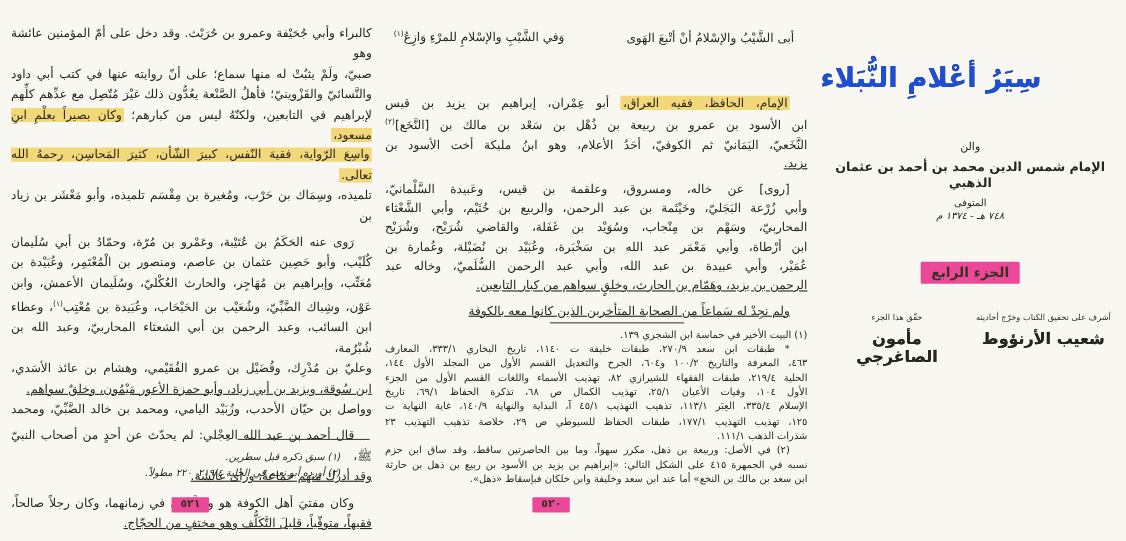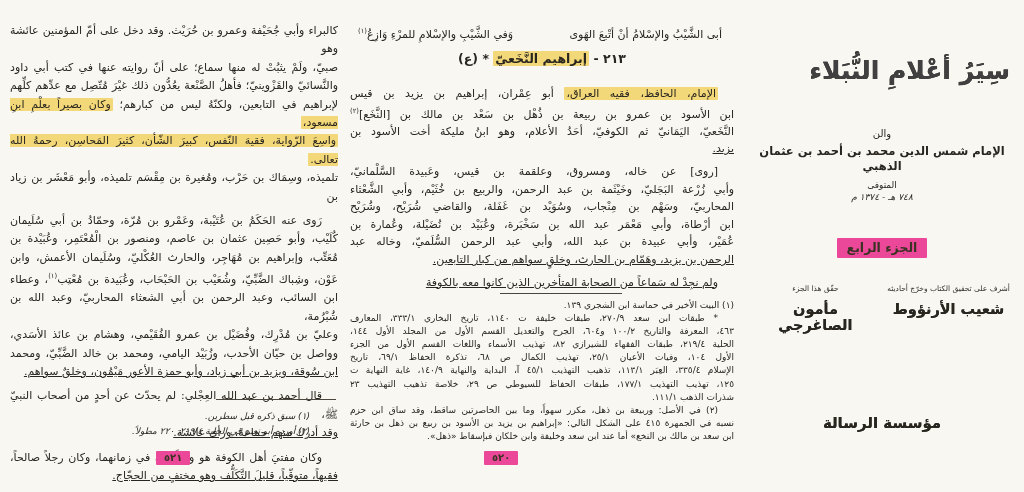--- a/index.html
+++ b/index.html
@@ -43,22 +43,22 @@
   .m-divider{top:293px; left:152px; width:122px; border-top:1px solid #4a463e;}
   .m-footnotes{top:299px; left:2px; right:2px; font-size:9px; line-height:13.1px;}
   .m-pagenum{top:446px; left:136px;}
 
   .badge{
     display:inline-block; background:#ec4899; color:#3a3222;
     font-size:10px; font-weight:bold; padding:1px 8px 2px; border-radius:1px;
   }
 
   
-  .t-title{top:55px; left:6px; right:14px; text-align:right;
-    font-size:25px; font-weight:bold; line-height:32px; color:#404040;
+  .t-title{top:55px; left:6px; right:14px; text-align:left;
+    font-size:25px; font-weight:bold; line-height:32px; color:#1d4ed8;
     text-shadow:0 0 0.6px #1f1c16;}
   .t-tasnif{top:128px; left:0; right:0; text-align:center; font-size:10px;}
   .t-author{top:144px; left:4px; right:4px; text-align:center; font-size:11.5px; font-weight:bold; line-height:15px;}
   .t-deceased{top:180px; left:0; right:0; text-align:center; font-size:9px;}
   .t-dates{top:192px; left:0; right:0; text-align:center; font-size:9px;font-style:italic;}
   .t-volume{top:237px; left:0; right:0; text-align:center;}
   .t-volume .badge{font-size:12.5px; padding:2px 10px 3px;}
   .t-credits{top:284px; left:14px; right:14px; display:flex; justify-content:space-between;}
   .credit{width:48%; text-align:center;}
   .credit-label{font-size:7.5px; color:#35312a; line-height:10px;}
@@ -77,22 +77,22 @@
         <div class="line"><span>والنَّسائيّ والقَزْوينيّ؛ فأهلُ الصَّنْعة يعُدُّون ذلك غيْرَ مُتّصِل مع عدِّهم كلِّهم</span></div>
         <div class="line"><span>لإبراهيم في التابعين، ولكنّهُ ليس من كبارهم؛ </span><span class="hl">وكان بصيراً بعلْمِ ابنِ مسعود،</span></div>
         <div class="line"><span class="hl">واسِعَ الرّواية، فقيهَ النّفس، كبيرَ الشّأن، كثيرَ المَحاسِن، رحمهُ الله تعالى.</span></div>
         <div class="line"><span>تلميذه، وسِمَاك بن حَرْب، ومُغيرة بن مِقْسَم تلميذه، وأبو مَعْشَر بن زياد بن</span></div>
         <div class="line indent gap"><span>رَوى عنه الحَكَمُ بن عُتَيْبة، وعَمْرو بن مُرّة، وحمّادُ بن أبي سُلَيمان</span></div>
         <div class="line"><span>كُلَيْب، وأبو حَصِين عثمان بن عاصم، ومنصور بن الْمُعْتَمِر، وعُبَيْدة بن</span></div>
         <div class="line"><span>مُعَتِّب، وإبراهيم بن مُهَاجِر، والحارث العُكْليّ، وسُلَيمان الأعمش، وابن</span></div>
         <div class="line"><span>عَوْن، وشِباك الضَّبِّيّ، وشُعَيْب بن الحَبْحَاب، وعُبَيدة بن مُعْتِب</span><span class="sup">(١)</span><span>، وعطاء</span></div>
         <div class="line"><span>ابن السائب، وعبد الرحمن بن أبي الشعثاء المحاربيّ، وعبد الله بن شُبْرُمة،</span></div>
         <div class="line"><span>وعليّ بن مُدْرِك، وفُضَيْل بن عمرو الفُقَيْمي، وهشام بن عائذ الأسَدي،</span></div>
+        <div class="line end"><span>ابن سُوقة، ويزيد بن أبي زياد، وأبو حمزة الأعور مَيْمُون، وخلقٌ سواهم.</span></div>
         <div class="line"><span>وواصل بن حيّان الأحدب، وزُبَيْد اليامي، ومحمد بن خالد الضَّبِّيّ، ومحمد</span></div>
-        <div class="line end"><span>ابن سُوقة، ويزيد بن أبي زياد، وأبو حمزة الأعور مَيْمُون، وخلقٌ سواهم.</span></div>
         <div class="line indent gap"><span>قال أحمد بن عبد الله العِجْلي: لم يحدّث عن أحدٍ من أصحاب النبيّ ﷺ،</span></div>
         <div class="line end"><span>وقد أدرك منهم جماعةً، ورأى عائشة.</span></div>
         <div class="line indent gap"><span>وكان مفتيَ أهل الكوفة هو والشَّعْبيّ في زمانهما، وكان رجلاً صالحاً،</span></div>
         <div class="line end"><span>فقيهاً، متوقّياً، قليلَ التَّكَلُّف وهو مختفٍ من الحجّاج.</span></div>
         <div class="line indent gap end"></div>
       </div>
     <div class="abs l-divider"></div>
     <div class="abs l-footnotes">
         <div class="line r"><span>(١) سبق ذكره قبل سطرين.</span></div>
         <div class="line r"><span>(٢) أورده أبو نعيم في الحلية ٢١٩/٤، ٢٢٠ مطولاً.</span></div>
@@ -102,23 +102,20 @@
     </div>
   </section>
 
   <section class="page page-middle">
     <div class="abs m-verse">
       <span>أبى الشَّيْبُ والإسْلامُ أنْ أتْبعَ الهَوى</span>
       <span>
         <span>وَفي الشَّيْبِ والإسْلامِ للمرْءِ وَازِعُ</span><span class="sup">(١)</span>
       </span>
     </div>
-    <div class="abs m-heading">
-        <div class="line center"><span>٢١٣ - </span><span class="hl">إبراهيم النَّخَعيّ</span><span> * (ع)</span></div>
-      </div>
     <div class="abs m-body">
         <div class="line indent"><span class="hl">الإمام، الحافظ، فقيه العراق،</span><span> أبو عِمْران، إبراهيم بن يزيد بن قيس</span></div>
         <div class="line"><span>ابن الأسود بن عمرو بن ربيعة بن ذُهْل بن سَعْد بن مالك بن [النَّخَع]</span><span class="sup">(٢)</span></div>
         <div class="line"><span>النَّخَعيّ، اليَمَانيّ ثم الكوفيّ، أحَدُ الأعلام، وهو ابنُ مليكة أخت الأسود بن</span></div>
         <div class="line end"><span>يزيد.</span></div>
         <div class="line indent gap"><span>[روى] عن خاله، ومسروق، وعلقمة بن قيس، وعَبيدة السَّلْمانيّ،</span></div>
         <div class="line"><span>وأبي زُرْعة البَجَليّ، وخَيْثَمة بن عبد الرحمن، والربيع بن خُثَيْم، وأبي الشَّعْثاء</span></div>
         <div class="line"><span>المحاربيّ، وسَهْم بن مِنْجاب، وسُوَيْد بن غَفَلة، والقاضي شُرَيْح، وشُرَيْح</span></div>
         <div class="line"><span>ابن أرْطاة، وأبي مَعْمَر عبد الله بن سَخْبَرة، وعُبَيْد بن نُضَيْلة، وعُمارة بن</span></div>
         <div class="line"><span>عُمَيْر، وأبي عبيدة بن عبد الله، وأبي عبد الرحمن السُّلَميّ، وخاله عبد</span></div>
@@ -156,16 +153,15 @@
     <div class="abs t-credits">
       <div class="credit">
         <div class="credit-label">أشرف على تحقيق الكتاب وخرّج أحاديثه</div>
         <div class="credit-name">شعيب الأرنؤوط</div>
       </div>
       <div class="credit">
         <div class="credit-label">حقّق هذا الجزء</div>
         <div class="credit-name">مأمون الصاغرجي</div>
       </div>
     </div>
-    <div class="abs t-publisher">مؤسسة الرسالة</div>
   </section>
 
 </div>
 
 </body></html>

